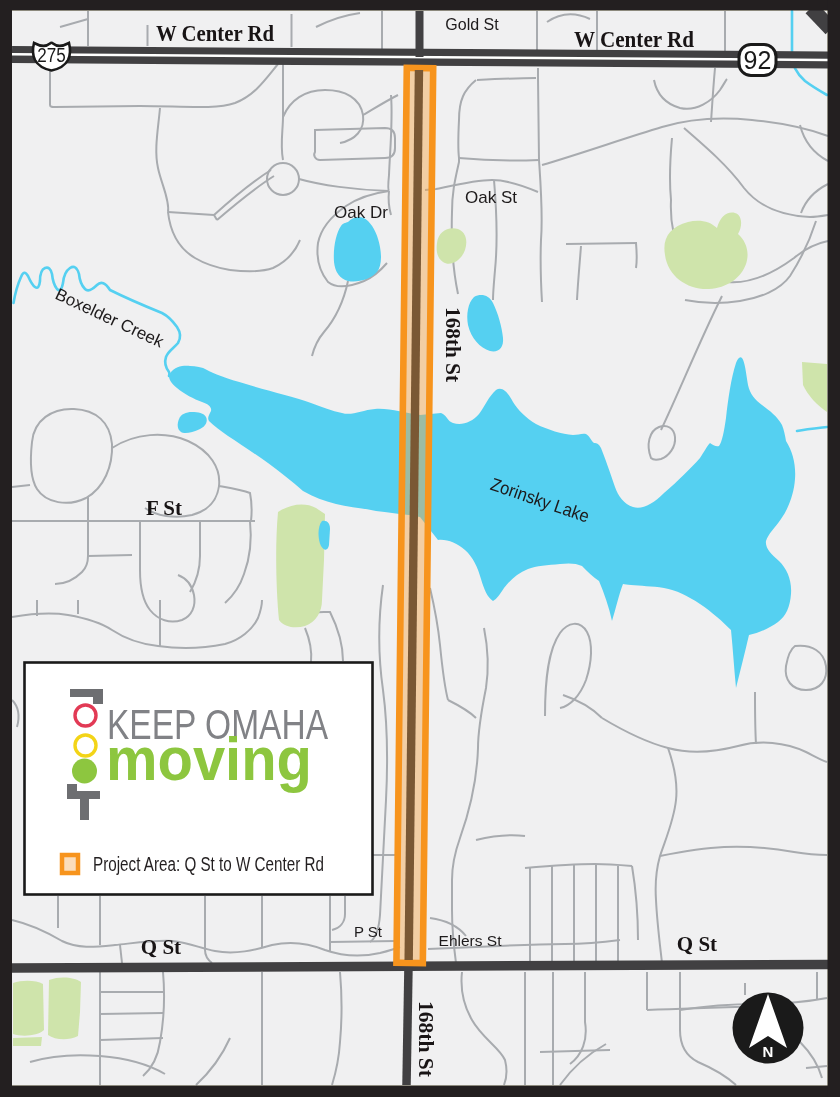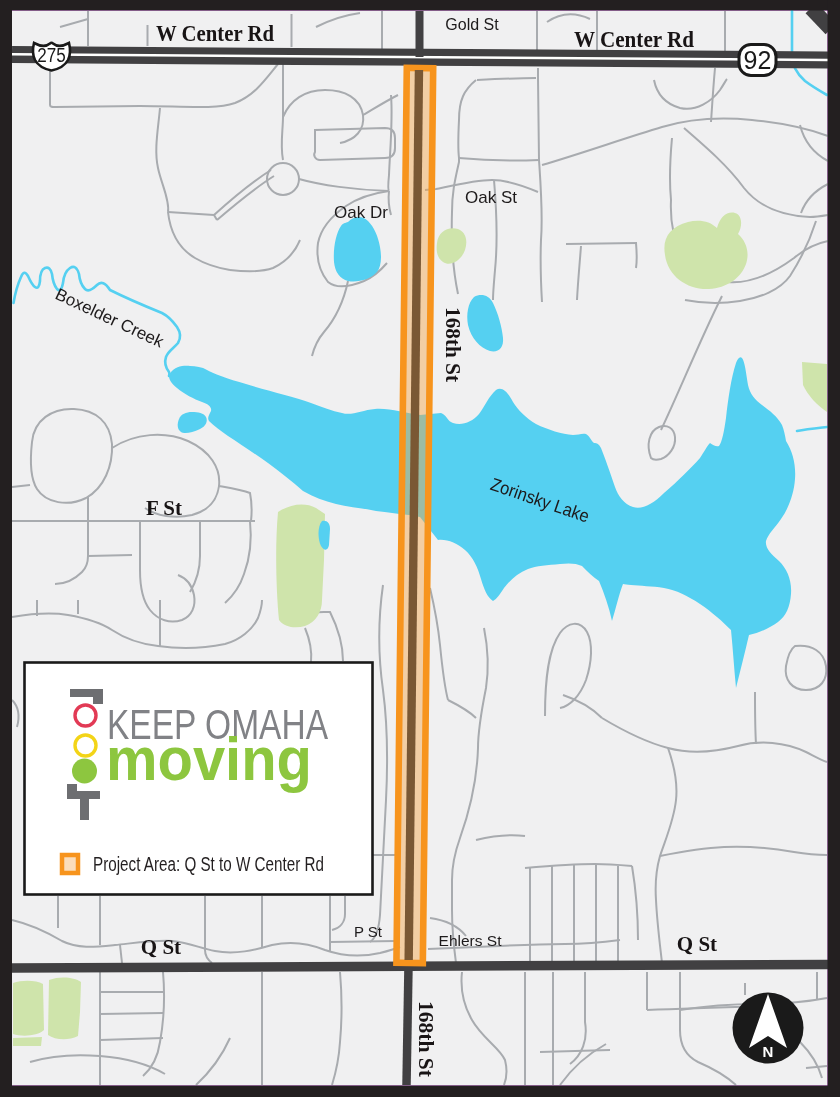--- a/index.html
+++ b/index.html
@@ -1,16 +1,16 @@
 <!DOCTYPE html>
 <html><head>
 <meta charset="utf-8">
 <style>
   html,body{margin:0;padding:0;}
-  #wrap{width:840px;height:1097px;background:#d946ef;position:relative;overflow:hidden;}
+  #wrap{width:840px;height:1097px;background:#fef9c3;position:relative;overflow:hidden;}
   svg{display:block;}
   text{font-family:"Liberation Sans", sans-serif;}
   .rd{font-family:"Liberation Serif", serif;font-weight:bold;fill:#181415;}
   .lbl{font-family:"Liberation Sans", sans-serif;fill:#1d1a1b;}
 </style>
 </head>
 <body>
 <div id="wrap">
 <svg width="840" height="1097" viewBox="0 0 840 1097">
 

